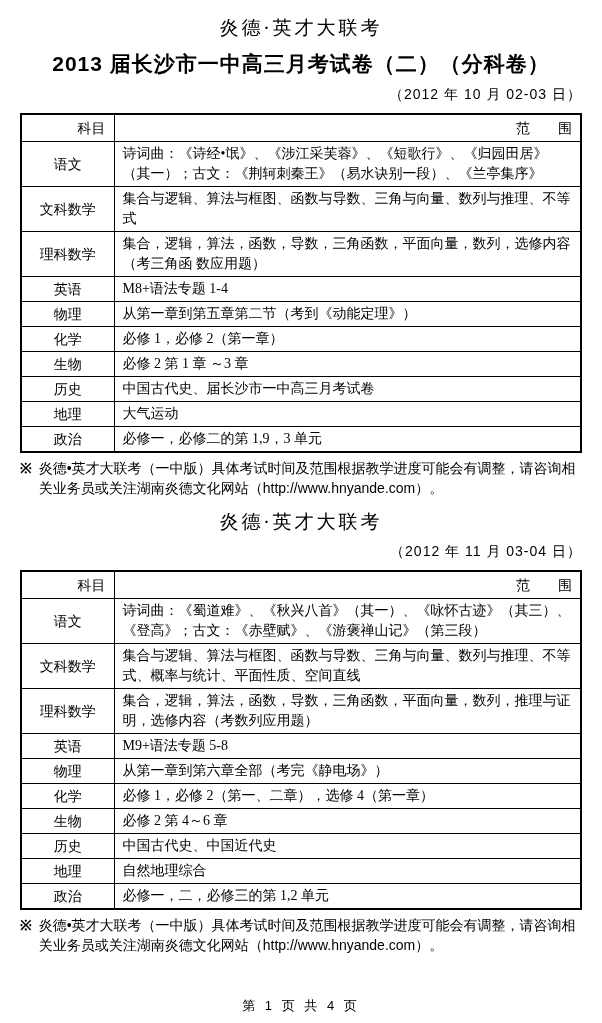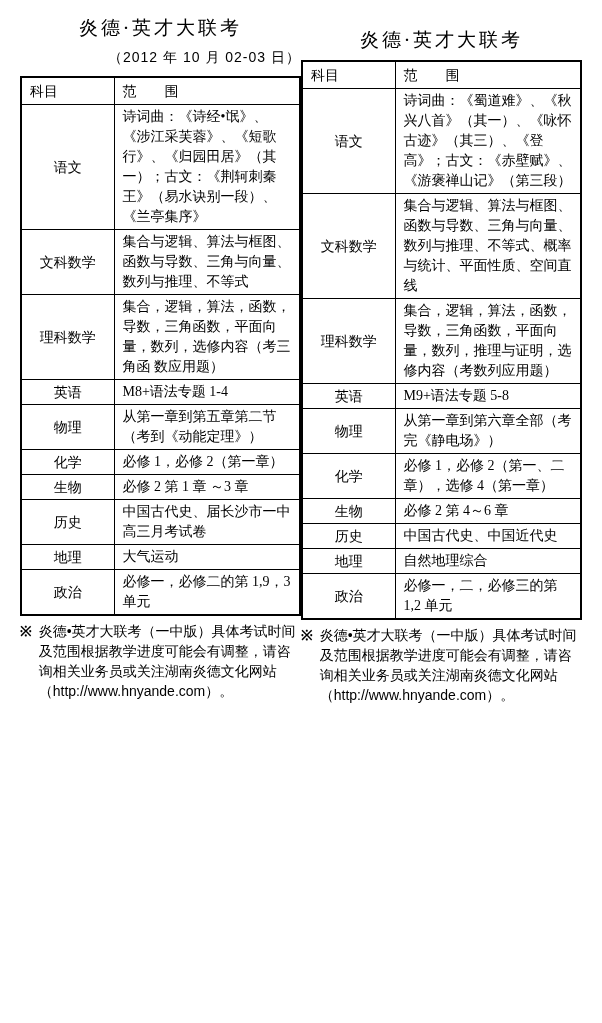--- a/index.html
+++ b/index.html
@@ -9,21 +9,21 @@
     color: #000;
     font-family: "Liberation Sans", sans-serif;
   }
   .page {
     width: 602px;
     height: 1023px;
     padding: 16px 20px 8px 20px;
     overflow: hidden;
     background: #fff;
     display: flex;
-    flex-direction: row;
+    flex-direction: column;
   }
   .brand {
     text-align: center;
     font-family: "DejaVu Serif", serif;
     font-size: 19px;
     letter-spacing: 3px;
     line-height: 1.2;
   }
   .exam-title {
     text-align: center;
@@ -49,21 +49,21 @@
   table.subjects th,
   table.subjects td {
     border: 1px solid #000;
     font-size: 14px;
     line-height: 20px;
     padding: 2px 8px;
     vertical-align: middle;
   }
   table.subjects th {
     font-weight: normal;
-    text-align: left;
+    text-align: right;
     padding: 3px 8px;
   }
   td.subj {
     text-align: center;
     font-family: "Liberation Sans", sans-serif;
   }
   td.scope {
     font-family: Liberation Serif, serif;
     text-align: left;
   }
@@ -89,20 +89,21 @@
     padding-top: 8px;
   }
 </style>
 </head>
 <body>
 
 <div class="page">
 
   <div class="section">
     <div class="brand">炎德·英才大联考</div>
+    <div class="exam-title">2013 届长沙市一中高三月考试卷（二）（分科卷）</div>
     <div class="exam-date">（2012 年 10 月 02-03 日）</div>
 
     <table class="subjects">
       <colgroup>
           <col style="width:93px">
           <col>
         </colgroup>
       <thead>
         <tr>
           <th>科目</th>
@@ -154,20 +155,21 @@
     </table>
 
     <div class="note">
       <span class="marker">※</span>
       <span class="note-text">炎德•英才大联考（一中版）具体考试时间及范围根据教学进度可能会有调整，请咨询相关业务员或关注湖南炎德文化网站（http://www.hnyande.com）。</span>
     </div>
   </div>
 
   <div class="section section-2">
     <div class="brand">炎德·英才大联考</div>
+    <div class="exam-date">（2012 年 11 月 03-04 日）</div>
 
     <table class="subjects">
       <colgroup>
           <col style="width:93px">
           <col>
         </colgroup>
       <thead>
         <tr>
           <th>科目</th>
           <th>范　　围</th>
@@ -216,14 +218,15 @@
         </tr>
       </tbody>
     </table>
 
     <div class="note">
       <span class="marker">※</span>
       <span class="note-text">炎德•英才大联考（一中版）具体考试时间及范围根据教学进度可能会有调整，请咨询相关业务员或关注湖南炎德文化网站（http://www.hnyande.com）。</span>
     </div>
   </div>
 
+  <div class="footer">第 1 页 共 4 页</div>
 
 </div>
 
 </body></html>

